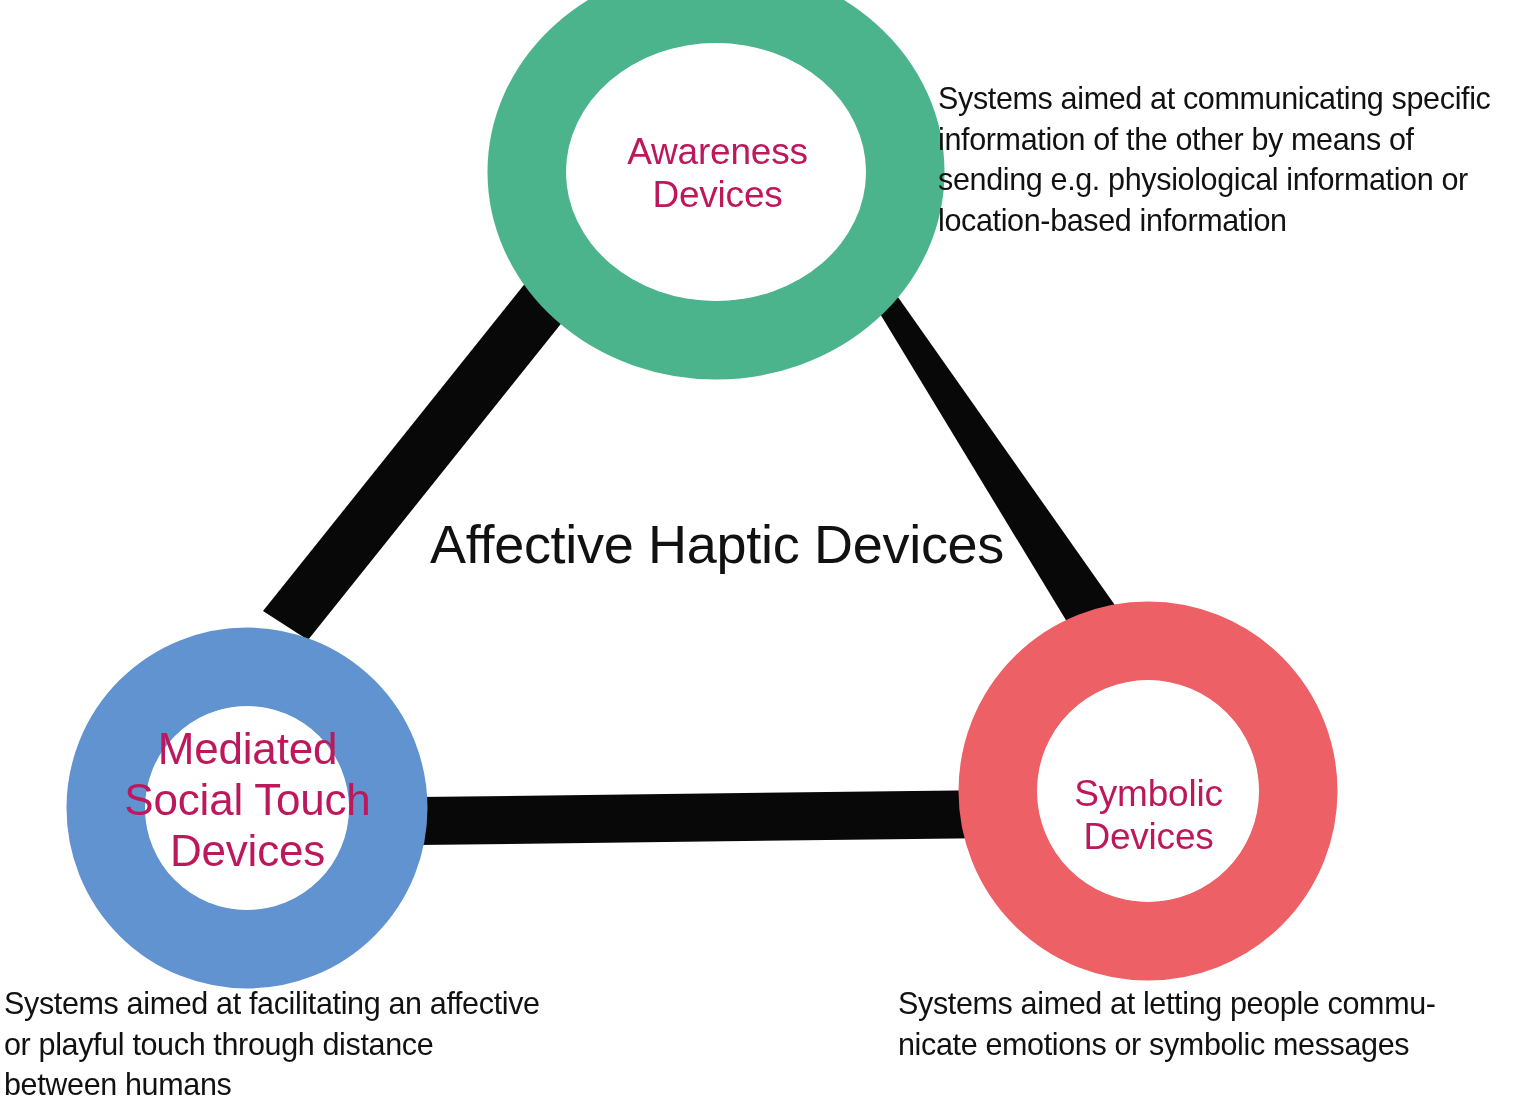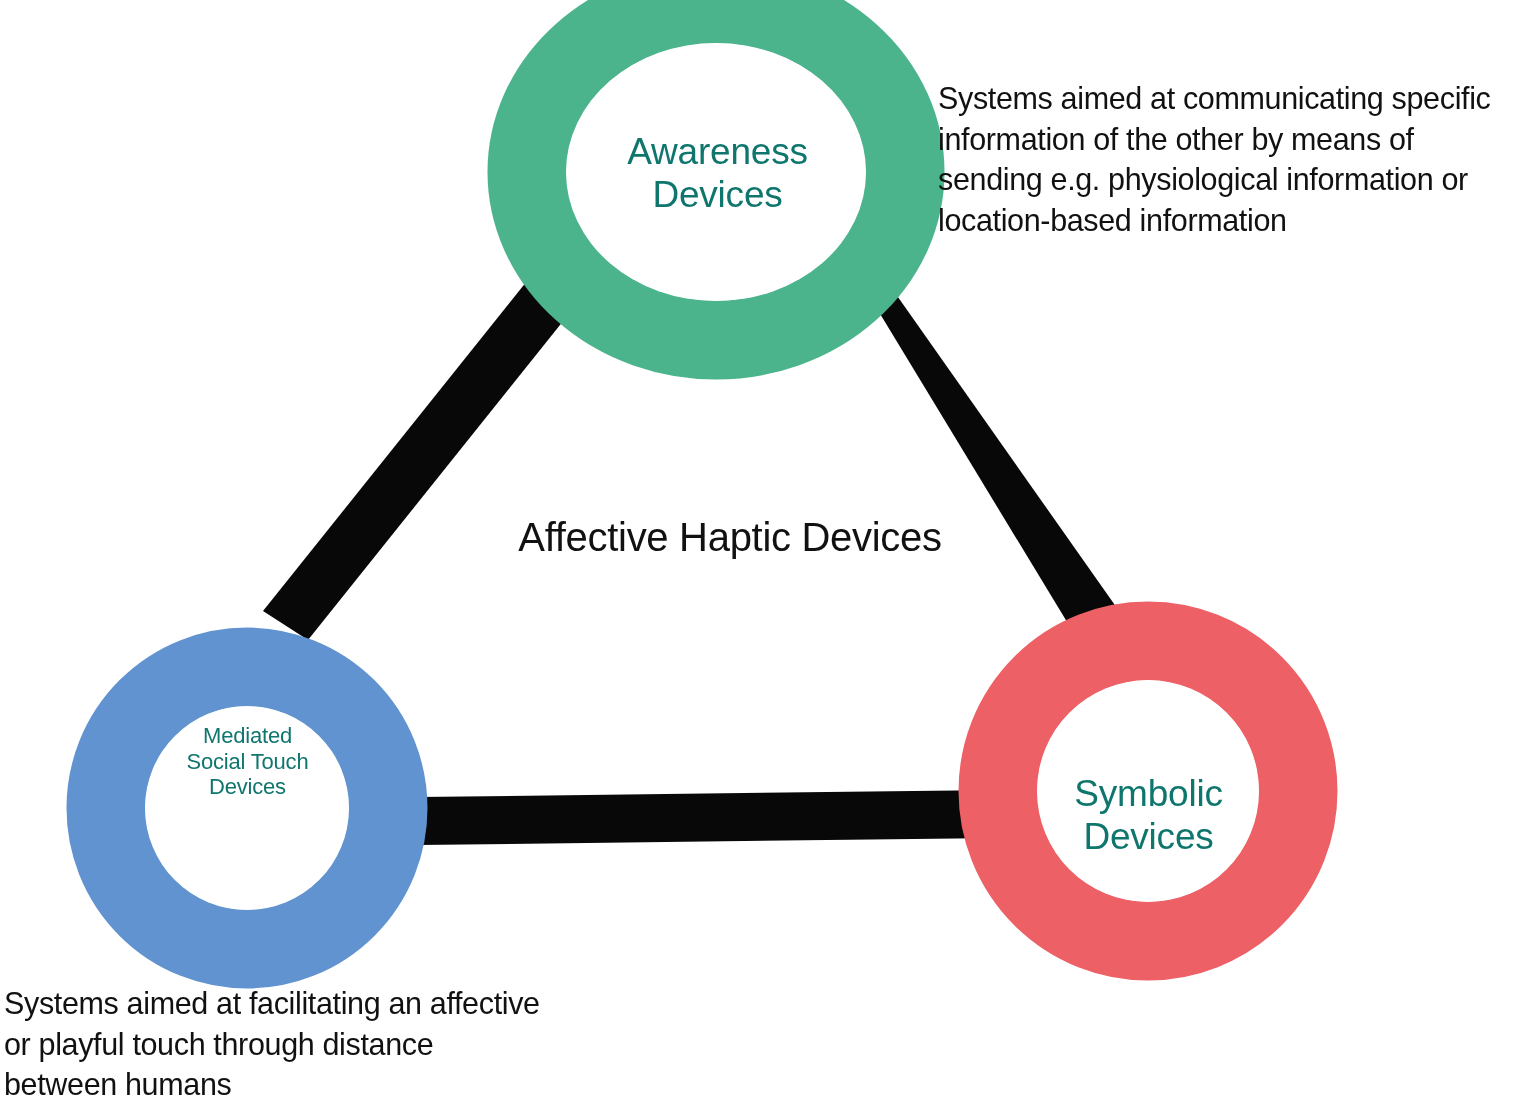--- a/index.html
+++ b/index.html
@@ -25,51 +25,50 @@
     left: 0;
     top: 0;
     width: 1535px;
     height: 1102px;
   }
   .node-label {
     position: absolute;
     text-align: center;
     font-family: "Liberation Sans", sans-serif;
     font-weight: 400;
-    color: #0f766e;
+    color: #be185d;
     line-height: 1.16;
     letter-spacing: -0.2px;
     white-space: pre-line;
     pointer-events: none;
   }
   #label-awareness {
     left: 565px;
     top: 131px;
     width: 305px;
     font-size: 37px;
   }
   #label-mediated {
     left: 110px;
     top: 723px;
     width: 275px;
-    font-size: 22px;
+    font-size: 44px;
   }
   #label-symbolic {
     left: 1000px;
     top: 773px;
     width: 297px;
     font-size: 37px;
   }
   #center-title {
     position: absolute;
     left: 430px;
     top: 515px;
     width: 600px;
-    text-align: center;
-    font-size: 40px;
+    font-size: 54px;
     font-weight: 400;
     color: #111111;
     letter-spacing: -0.3px;
     line-height: 1.1;
   }
   .caption {
     position: absolute;
     font-family: "Liberation Sans", sans-serif;
     font-size: 30.5px;
     font-weight: 400;
@@ -137,14 +136,16 @@
 
   <div class="caption" id="caption-awareness">Systems aimed at communicating specific
 information of the other by means of
 sending e.g. physiological information or
 location-based information</div>
 
   <div class="caption" id="caption-mediated">Systems aimed at facilitating an affective
 or playful touch through distance
 between humans</div>
 
+  <div class="caption" id="caption-symbolic">Systems aimed at letting people commu-
+nicate emotions or symbolic messages</div>
 
 </div>
 
 </body></html>

